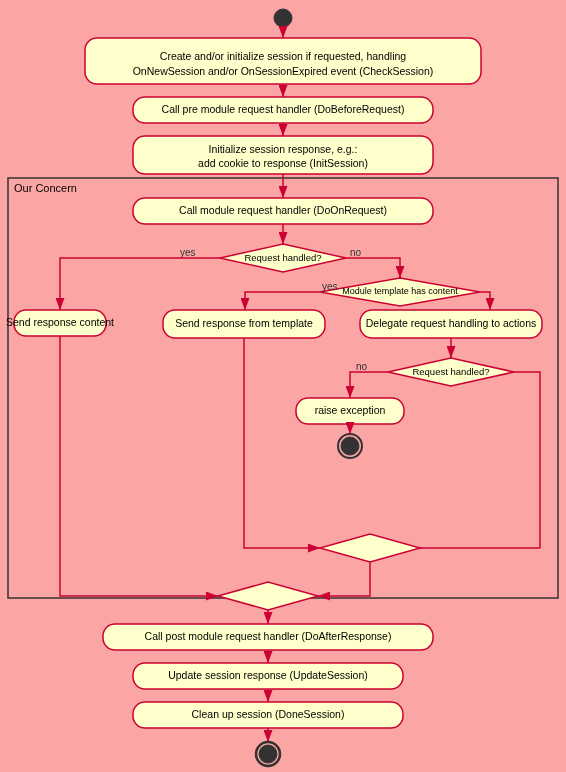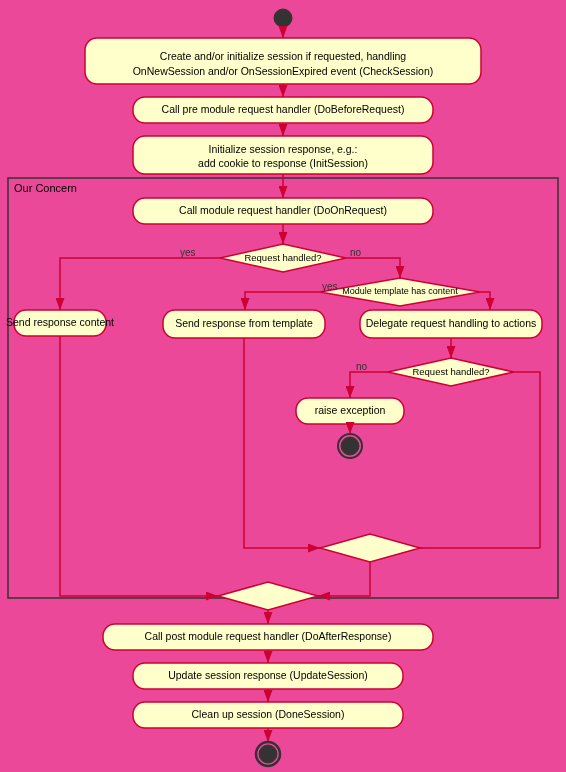--- a/index.html
+++ b/index.html
@@ -9,21 +9,21 @@
       font-size: 11px;
       width: 566px;
       height: 772px;
       overflow: hidden;
       position: relative;
     }
     #diagram-container {
       width: 566px;
       height: 772px;
       position: relative;
-      background: #ec4899;
+      background: #fca5a5;
     }
     svg {
       position: absolute;
       top: 0; left: 0;
       width: 566px;
       height: 772px;
     }
     
     .node-rect {
       fill: #ffffcc;

